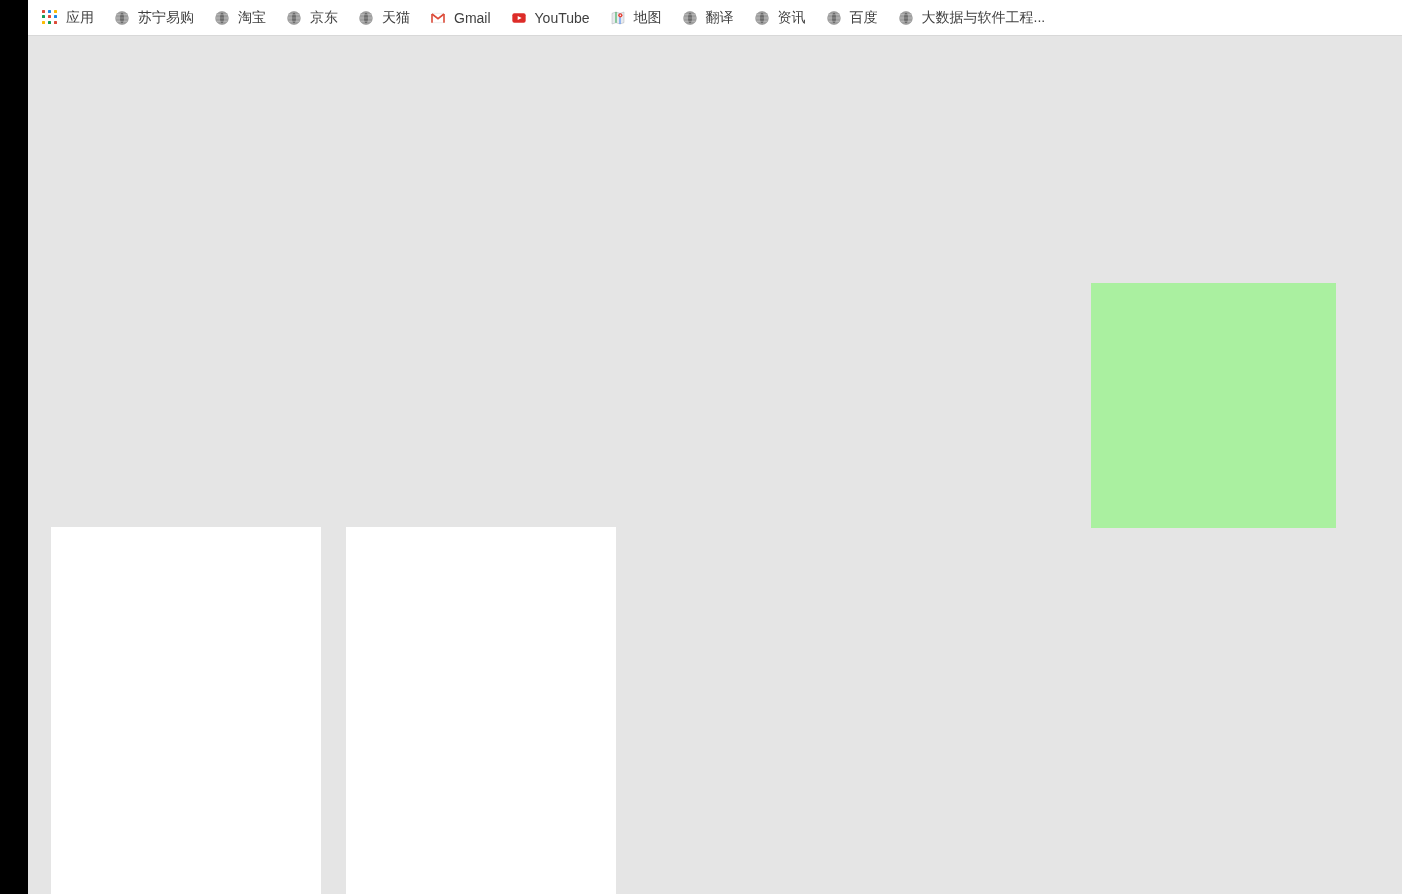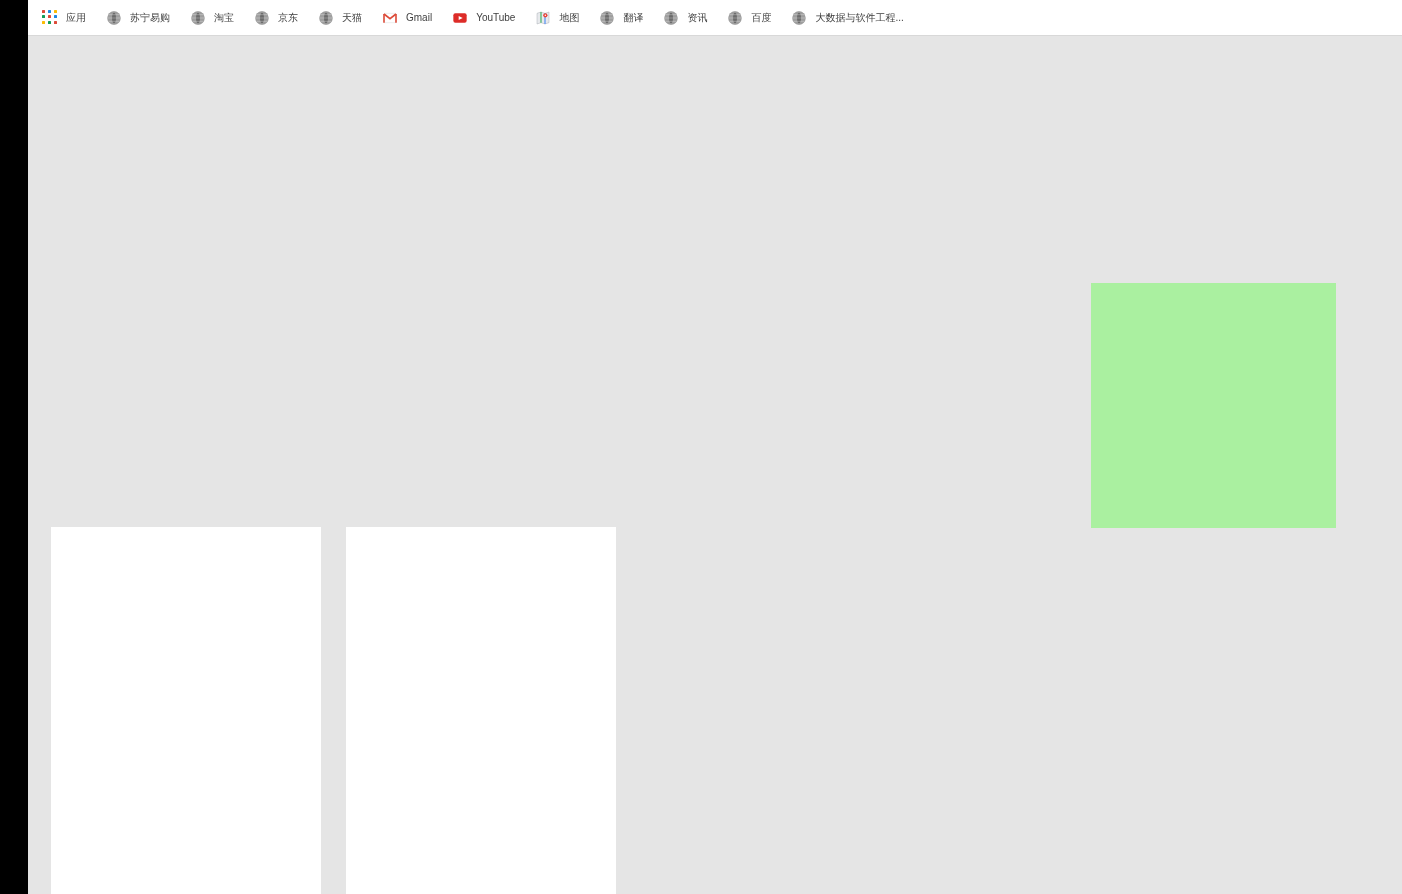--- a/index.html
+++ b/index.html
@@ -23,21 +23,21 @@
       border-bottom: 1px solid #d8d8d8;
       display: flex;
       align-items: center;
       padding: 0 14px;
       gap: 20px;
     }
     .bookmark {
       display: flex;
       align-items: center;
       gap: 8px;
-      font-size: 10px;
+      font-size: 14px;
       color: #3f3f3f;
       cursor: pointer;
       white-space: nowrap;
     }
     .bookmark .ico { width: 16px; height: 16px; display: flex; align-items: center; justify-content: center; flex-shrink: 0; }
     .ico-globe svg { width: 16px; height: 16px; }
     .apps-grid {
       width: 16px; height: 16px;
       display: grid;
       grid-template-columns: repeat(3, 1fr);

